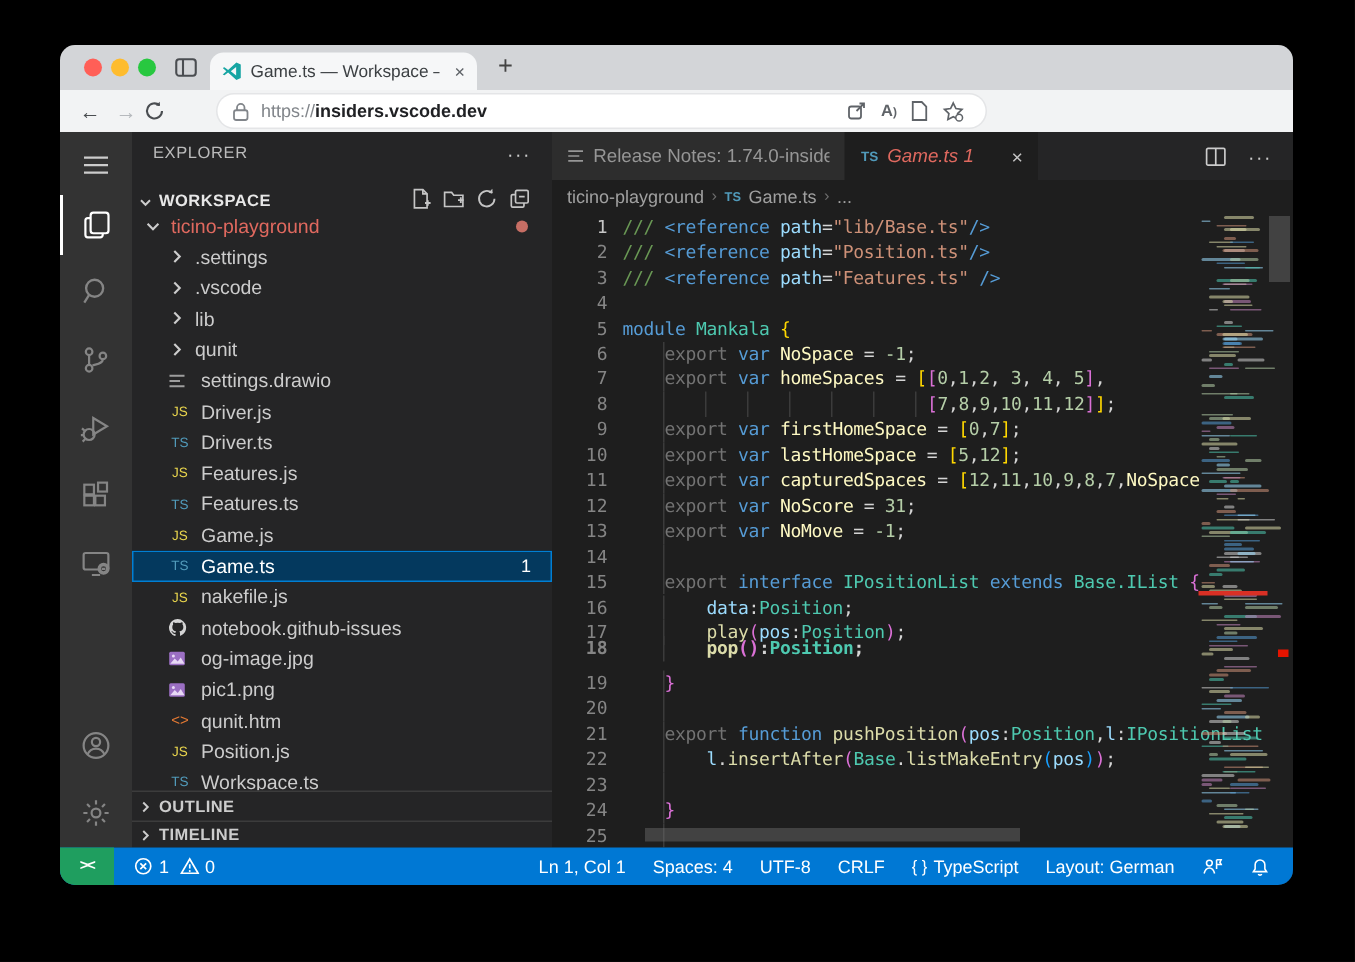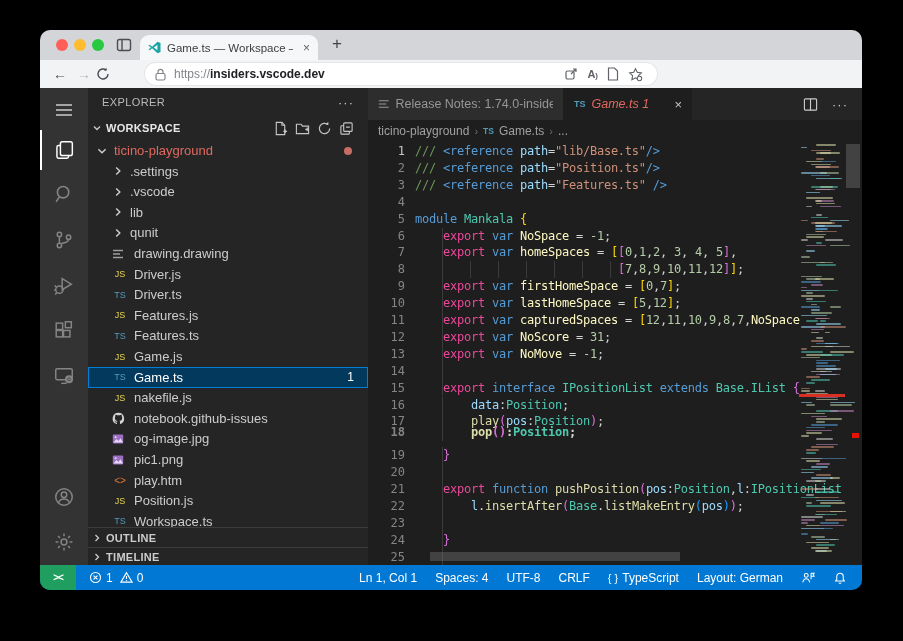--- a/index.html
+++ b/index.html
@@ -38,21 +38,21 @@
 
   
   .vscode { position:absolute; left:0; top:58px; width:822px; height:502px; background:#1e1e1e; }
   .actbar { position:absolute; left:0; top:0; width:48px; height:477px; background:#333333; }
   .aicon { position:absolute; left:0; width:48px; height:40px; display:flex; align-items:center; justify-content:center; }
   .aicon.active { border-left:2px solid #fff; }
   .sidebar { position:absolute; left:48px; top:0; width:280px; height:477px; background:#252526; overflow:hidden; }
   .exp-head { position:absolute; top:0; left:0; width:100%; height:28px; display:flex; align-items:center; padding:0 14px; }
   .exp-title { font-size:11px; color:#bbbbbb; letter-spacing:.4px;text-align:right; }
   .exp-dots { margin-left:auto; color:#cccccc; font-size:13px; letter-spacing:1px; }
-  .ws-head { position:absolute; top:28px; left:0; width:100%; height:24px; display:flex; align-items:center; padding:0 4px; }
+  .ws-head { position:absolute; top:28px; left:0; width:100%; height:24px; display:flex; align-items:flex-end; padding:0 4px; }
   .ws-title { font-size:11px; font-weight:bold; color:#e7e7e7; letter-spacing:.3px; margin-left:4px; }
   .ws-actions { margin-left:auto; display:flex; gap:7px; margin-right:10px; }
   .tree { position:absolute; top:52px; left:0; width:100%; height:387px; overflow:hidden; }
   .trow { position:absolute; left:0; width:100%; height:21px; display:flex; align-items:center; font-size:13px; color:#cccccc; }
   .trow.sel { background:#04395e; box-shadow:inset 0 0 0 1px #007fd4; color:#ffffff; }
   .trow .lbl { margin-left:6px; white-space:nowrap; }
   .badge1 { position:absolute; right:14px; font-size:12px; color:#ffffff; }
   .reddot { position:absolute; right:16px; width:8px; height:8px; border-radius:50%; background:#c76e64; }
   .fico { width:16px; text-align:center; font-weight:normal; font-size:9px; flex:0 0 16px; }
   .fico.js { color:#e8d44d; } .fico.ts { color:#519aba; } .fico.html { color:#e37933; font-size:10px; }
@@ -73,21 +73,21 @@
   .crumbs { position:absolute; top:32px; left:0; width:100%; height:22px; background:#1e1e1e;
             display:flex; align-items:center; padding-left:10px; font-size:12px; color:#a0a0a0; gap:5px; }
   .crumbs .sep { color:#6e6e6e; font-size:11px; }
   .crumbs .tsi { color:#519aba; font-size:8.5px; font-weight:bold; }
   .codearea { position:absolute; top:54px; left:0; width:100%; height:423px; background:#1e1e1e; overflow:hidden; }
   .cl { position:absolute; left:0; width:100%; height:16.9px; white-space:pre;
         font-family:"DejaVu Sans Mono", monospace; font-size:12px; letter-spacing:-0.23px; line-height:16.9px; }
   .ln { display:inline-block; width:37px; text-align:right; color:#858585; margin-right:10px; letter-spacing:0; }
   .ln.cur { color:#c6c6c6; }
   .tk-cm{color:#6A9955}.tk-kb{color:#569CD6}.tk-at{color:#9CDCFE}.tk-st{color:#CE9178}
-  .tk-kp{color:#ec4899}.tk-ty{color:#4EC9B0}.tk-vr{color:#fef9c3}.tk-nu{color:#B5CEA8}
+  .tk-kp{color:#737373}.tk-ty{color:#4EC9B0}.tk-vr{color:#fef9c3}.tk-nu{color:#B5CEA8}
   .tk-fn{color:#DCDCAA}.tk-pl{color:#D4D4D4}.tk-b1{color:#FFD700}.tk-b2{color:#DA70D6}.tk-b3{color:#179FFF}
   .tk-gd{display:inline-block;width:28px;height:16.9px;vertical-align:top;border-right:1px solid #3b3b3b;}
   .minimap { position:absolute; right:17px; top:0; width:46px; height:416px; }
   .mmline { position:absolute; height:1.7px; border-radius:1px; }
   .mm-error { position:absolute; left:0; width:46px; height:2.5px; background:#d93025; }
   .vsb { position:absolute; right:2px; top:0; width:14px; height:423px; }
   .vsb-slider { position:absolute; left:0; top:2px; width:14px; height:44px; background:rgba(120,120,120,.40); }
   .vsb-mark { position:absolute; right:1px; top:291px; width:7px; height:5px; background:#e51400; }
   .hsb { position:absolute; left:62px; bottom:4px; width:250px; height:9px; background:rgba(120,120,120,.40); }
 
@@ -333,21 +333,21 @@
             </svg>
             <span class="lbl">qunit</span>
           </div>
           <div class="trow" style="top: 103px;">
             <span style="width:24px;flex:0 0 24px"></span>
             <span class="fico">
               <svg width="12" height="12" viewBox="0 0 12 12">
                 <path d="M1 2.5h10M1 6h7M1 9.5h10" stroke="#9d9d9d" stroke-width="1.4"></path>
               </svg>
             </span>
-            <span class="lbl">drawing.drawing</span>
+            <span class="lbl">settings.drawio</span>
           </div>
           <div class="trow" style="top: 123.6px;">
             <span style="width:24px;flex:0 0 24px"></span>
             <span class="fico js">JS</span>
             <span class="lbl">Driver.js</span>
           </div>
           <div class="trow" style="top: 144.2px;">
             <span style="width:24px;flex:0 0 24px"></span>
             <span class="fico ts">TS</span>
             <span class="lbl">Driver.ts</span>
@@ -405,21 +405,21 @@
                 <rect x="0.8" y="1.5" width="10.4" height="9" rx="1" fill="#9b6fc3"></rect>
                 <circle cx="3.6" cy="4.3" r="1" fill="#e8d9f5"></circle>
                 <path d="M1.5 9.5 4.5 6l2 2 2-2.7 2.5 4.2z" fill="#e8d9f5"></path>
               </svg>
             </span>
             <span class="lbl">pic1.png</span>
           </div>
           <div class="trow" style="top: 329.6px;">
             <span style="width:24px;flex:0 0 24px"></span>
             <span class="fico html">&lt;&gt;</span>
-            <span class="lbl">play.htm</span>
+            <span class="lbl">qunit.htm</span>
           </div>
           <div class="trow" style="top: 350.2px;">
             <span style="width:24px;flex:0 0 24px"></span>
             <span class="fico js">JS</span>
             <span class="lbl">Position.js</span>
           </div>
           <div class="trow" style="top: 370.8px;">
             <span style="width:24px;flex:0 0 24px"></span>
             <span class="fico ts">TS</span>
             <span class="lbl">Workspace.ts</span>

